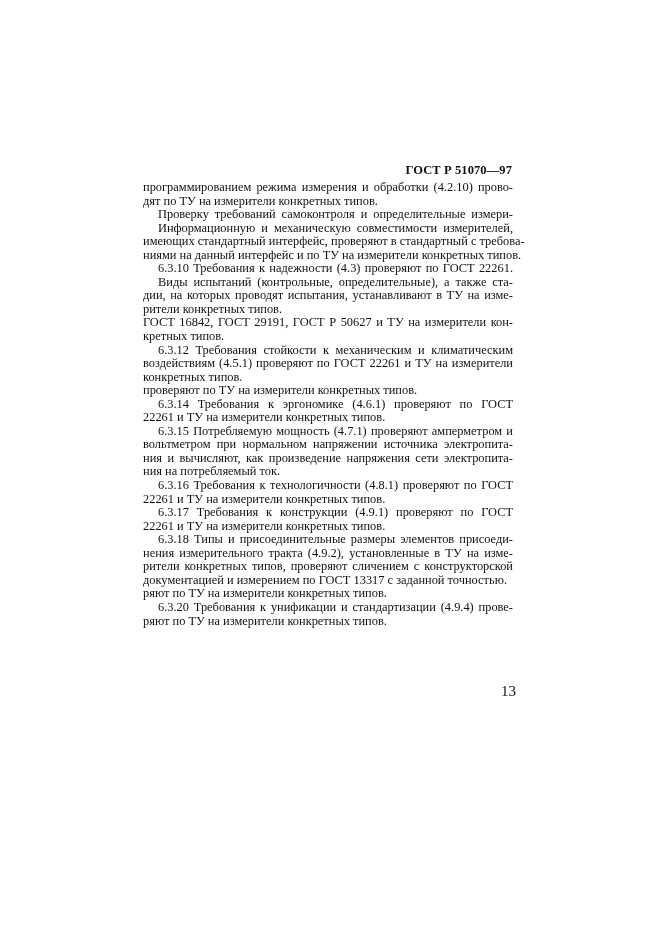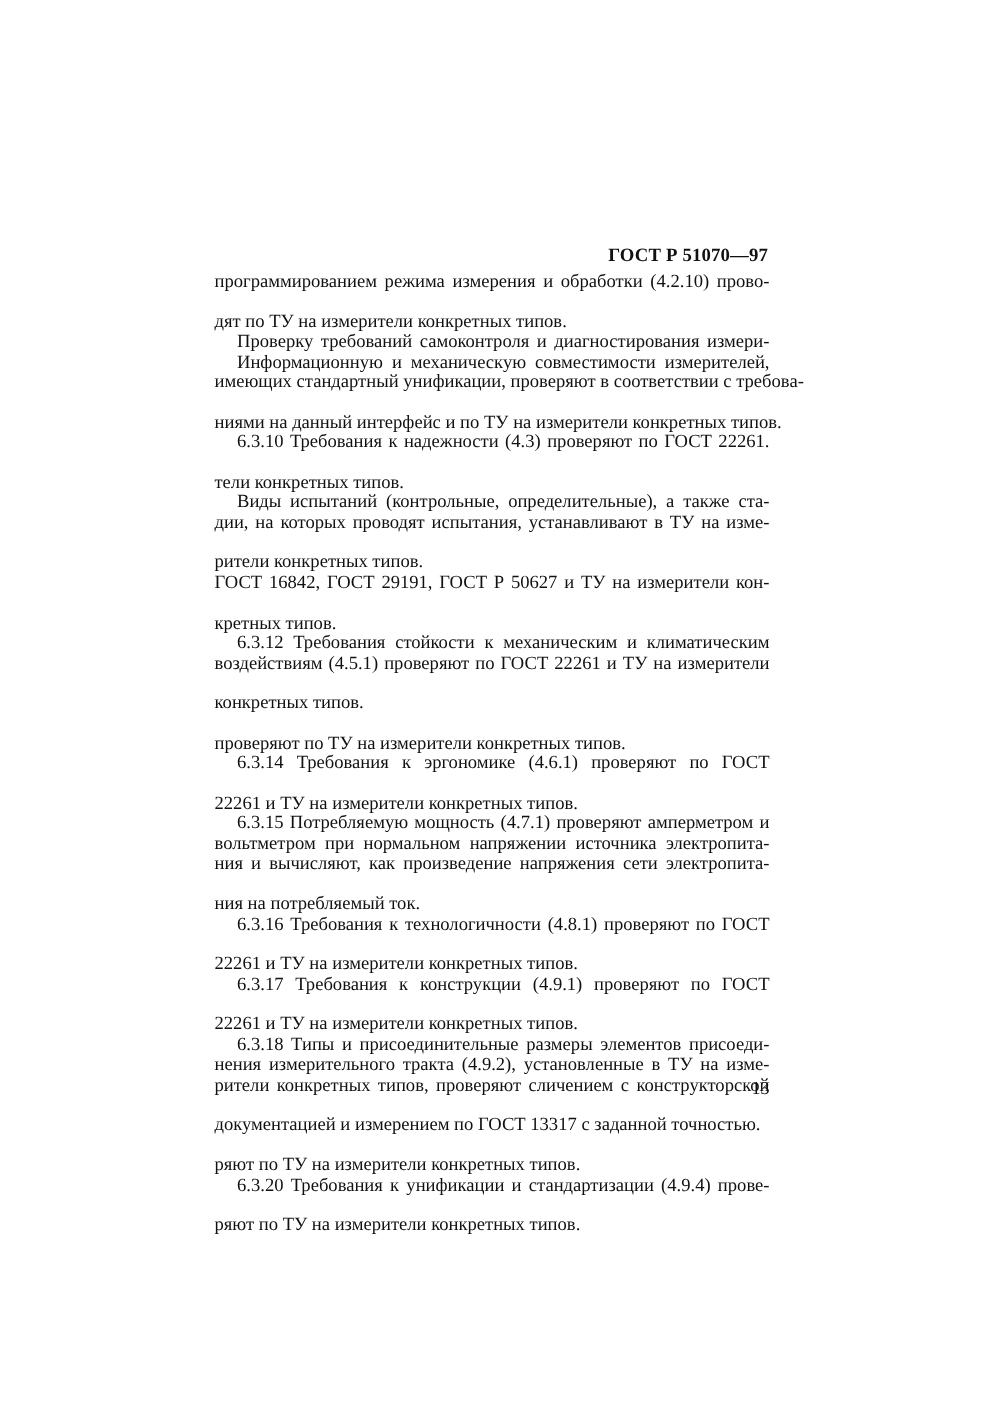--- a/index.html
+++ b/index.html
@@ -4,38 +4,37 @@
 <style>
   html, body { margin: 0; padding: 0; background: #ffffff; }
   body { width: 661px; height: 935px; position: relative; overflow: hidden;
          font-family: "Liberation Serif", "DejaVu Serif", serif; color: #111; }
   .header { position: absolute; top: 163px; right: 149px; font-weight: bold;
             font-size: 12.5px; letter-spacing: 0.1px; margin-left: 12px; }
   .body-text { position: absolute; top: 181px; left: 143px; width: 370px;
                font-size: 12.4px; line-height: 13.55px; }
   .line { display: block; white-space: nowrap; text-align: justify;
           text-align-last: justify; height: 13.55px; overflow: visible; }
-  .line.last { text-align-last: left; margin-top: 13px; }
+  .line.last { text-align-last: left; }
   .line.indent { padding-left: 15px; }
-  .page-num { position: absolute; top: 718px; left: 501px; font-size: 12px; }
+  .page-num { position: absolute; top: 683px; left: 501px; font-size: 15px; }
 </style>
 </head>
 <body>
 
 <div class="header">ГОСТ Р 51070—97</div>
 
 <div class="body-text" id="body-text">
     <span class="line">программированием режима измерения и обработки (4.2.10) прово-</span>
     <span class="line last">дят по ТУ на измерители конкретных типов.</span>
-    <span class="line indent">Проверку требований самоконтроля и диагностирования измери-</span>
+    <span class="line indent">Проверку требований самоконтроля и определительные измери-</span>
     <span class="line indent">Информационную и механическую совместимости измерителей,</span>
-    <span class="line">имеющих стандартный унификации, проверяют в соответствии с требова-</span>
+    <span class="line">имеющих стандартный интерфейс, проверяют в стандартный с требова-</span>
     <span class="line last">ниями на данный интерфейс и по ТУ на измерители конкретных типов.</span>
     <span class="line indent">6.3.10  Требования к надежности (4.3) проверяют по ГОСТ  22261.</span>
-    <span class="line last">тели конкретных типов.</span>
     <span class="line indent">Виды испытаний (контрольные, определительные), а также ста-</span>
     <span class="line">дии, на которых проводят испытания, устанавливают в ТУ на изме-</span>
     <span class="line last">рители конкретных типов.</span>
     <span class="line">ГОСТ  16842, ГОСТ  29191, ГОСТ  Р  50627 и ТУ на измерители кон-</span>
     <span class="line last">кретных типов.</span>
     <span class="line indent">6.3.12  Требования стойкости к механическим и климатическим</span>
     <span class="line">воздействиям (4.5.1) проверяют по ГОСТ  22261 и ТУ на измерители</span>
     <span class="line last">конкретных типов.</span>
     <span class="line last">проверяют по ТУ на измерители конкретных типов.</span>
     <span class="line indent">6.3.14  Требования к эргономике (4.6.1) проверяют по ГОСТ</span>

